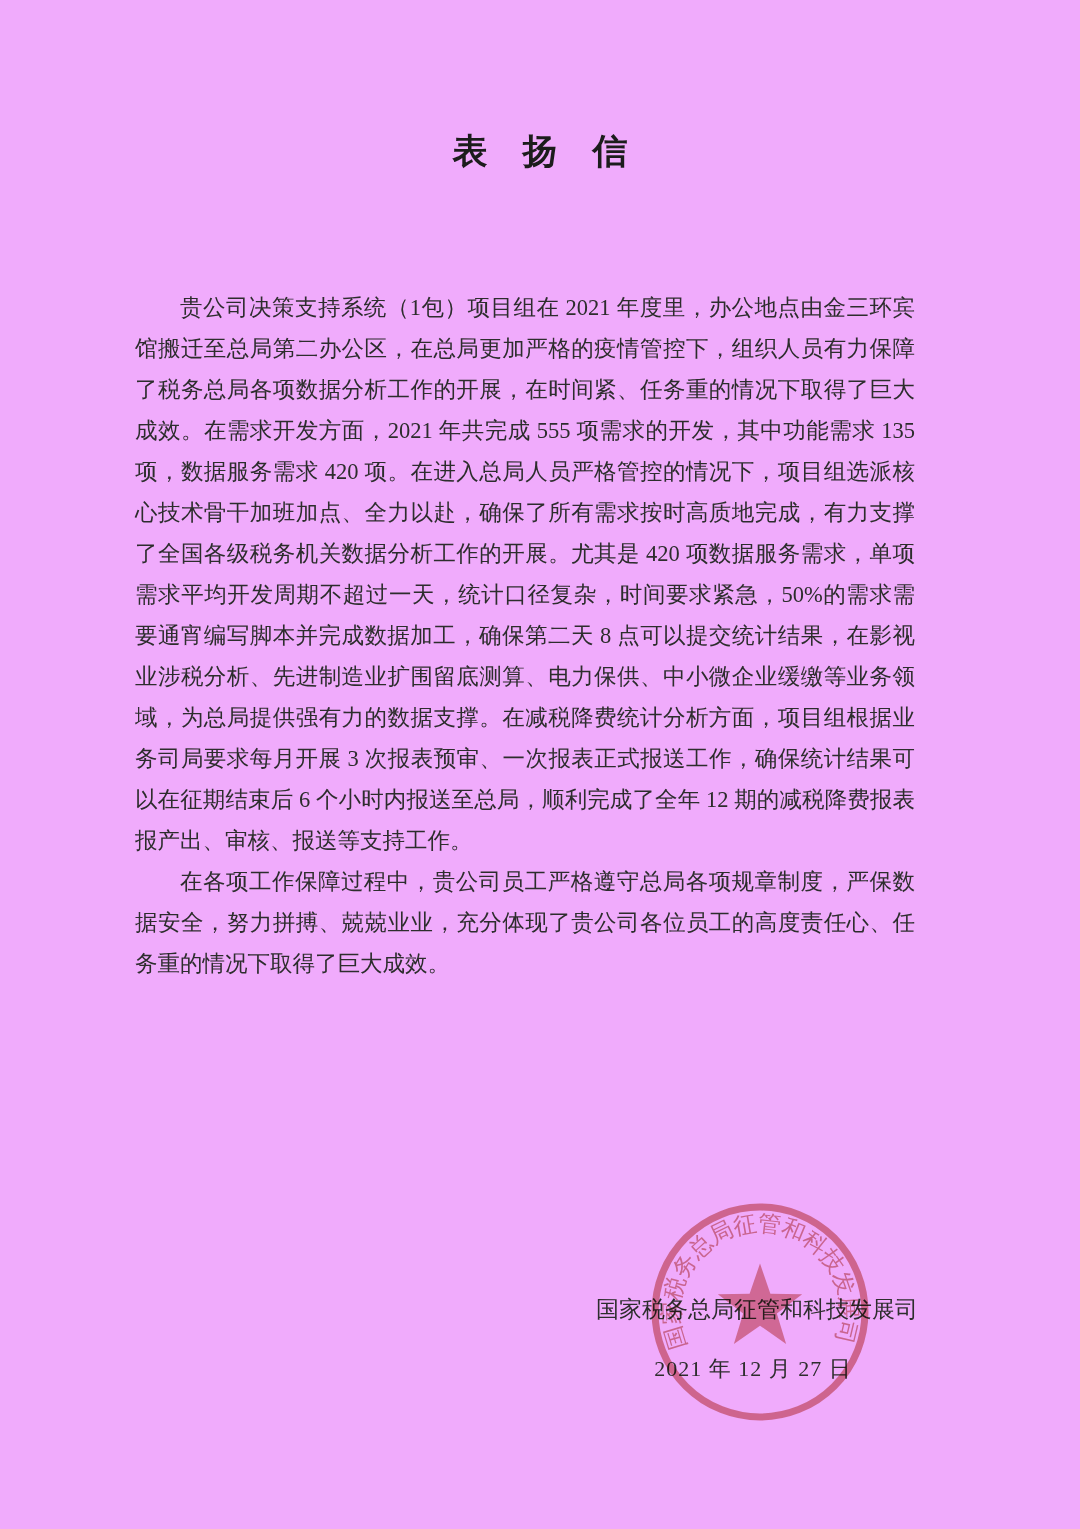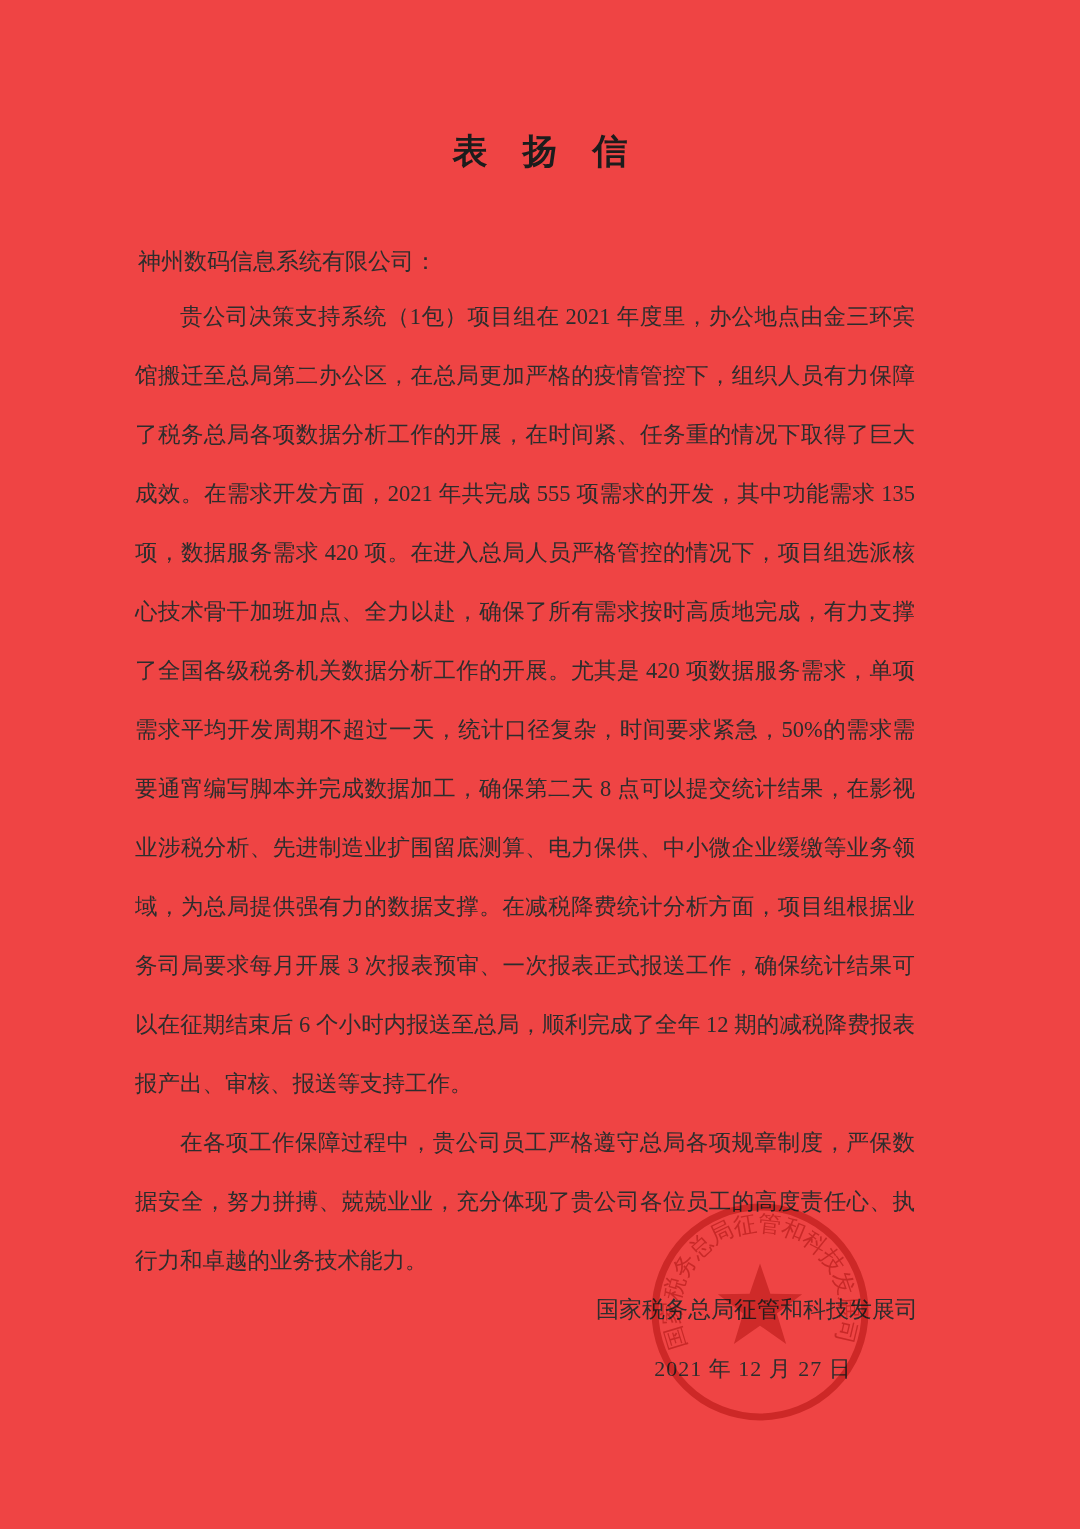--- a/index.html
+++ b/index.html
@@ -1,21 +1,21 @@
 <!DOCTYPE html>
 <html><head>
 <meta charset="utf-8">
 <style>
   html, body { margin: 0; padding: 0; background: #e9e9e9; }
   .page {
     position: relative;
     width: 1080px;
     height: 1529px;
     margin: 0 auto;
-    background: #ef4444;
+    background: #f0abfc;
     font-family: "Liberation Serif", "DejaVu Serif", serif;
     color: #2d2d2d;
     overflow: hidden;
   }
   .title {
     position: absolute;
     top: 128px;
     left: 0;
     width: 100%;
     margin: 0;
@@ -30,21 +30,21 @@
     left: 138px;
     font-size: 23px;
     white-space: nowrap;
   }
   .letter-body {
     position: absolute;
     top: 287px;
     left: 135px;
     width: 780px;
     font-size: 22.5px;
-    line-height: 59px;
+    line-height: 41px;
     text-align: justify;
     text-justify: inter-character;
   }
   .para { margin: 0; text-indent: 2em; }
   .sign-block {
     position: absolute;
     top: 1294px;
     left: 596px;
     width: 314px;
     text-align: center;
@@ -64,25 +64,24 @@
     pointer-events: none;
   }
 </style>
 </head>
 <body>
 
 <div class="page">
 
   <h1 class="title">表　扬　信</h1>
 
-  <div class="salutation">神州数码信息系统有限公司：</div>
 
   <div class="letter-body">
     <p class="para">贵公司决策支持系统（1包）项目组在 2021 年度里，办公地点由金三环宾馆搬迁至总局第二办公区，在总局更加严格的疫情管控下，组织人员有力保障了税务总局各项数据分析工作的开展，在时间紧、任务重的情况下取得了巨大成效。在需求开发方面，2021 年共完成 555 项需求的开发，其中功能需求 135 项，数据服务需求 420 项。在进入总局人员严格管控的情况下，项目组选派核心技术骨干加班加点、全力以赴，确保了所有需求按时高质地完成，有力支撑了全国各级税务机关数据分析工作的开展。尤其是 420 项数据服务需求，单项需求平均开发周期不超过一天，统计口径复杂，时间要求紧急，50%的需求需要通宵编写脚本并完成数据加工，确保第二天 8 点可以提交统计结果，在影视业涉税分析、先进制造业扩围留底测算、电力保供、中小微企业缓缴等业务领域，为总局提供强有力的数据支撑。在减税降费统计分析方面，项目组根据业务司局要求每月开展 3 次报表预审、一次报表正式报送工作，确保统计结果可以在征期结束后 6 个小时内报送至总局，顺利完成了全年 12 期的减税降费报表报产出、审核、报送等支持工作。</p>
-    <p class="para">在各项工作保障过程中，贵公司员工严格遵守总局各项规章制度，严保数据安全，努力拼搏、兢兢业业，充分体现了贵公司各位员工的高度责任心、执行力和卓越的业务技术能力。</p>
+    <p class="para">在各项工作保障过程中，贵公司员工严格遵守总局各项规章制度，严保数据安全，努力拼搏、兢兢业业，充分体现了贵公司各位员工的高度责任心、任务重的情况下取得了巨大成效。</p>
   </div>
 
   <div class="sign-block">
     <div class="sign-org">国家税务总局征管和科技发展司</div>
     <div class="sign-date">2021 年 12 月 27 日</div>
   </div>
 
   <div class="seal">
     <svg viewBox="0 0 222 222" width="224" height="224">
       <defs>

